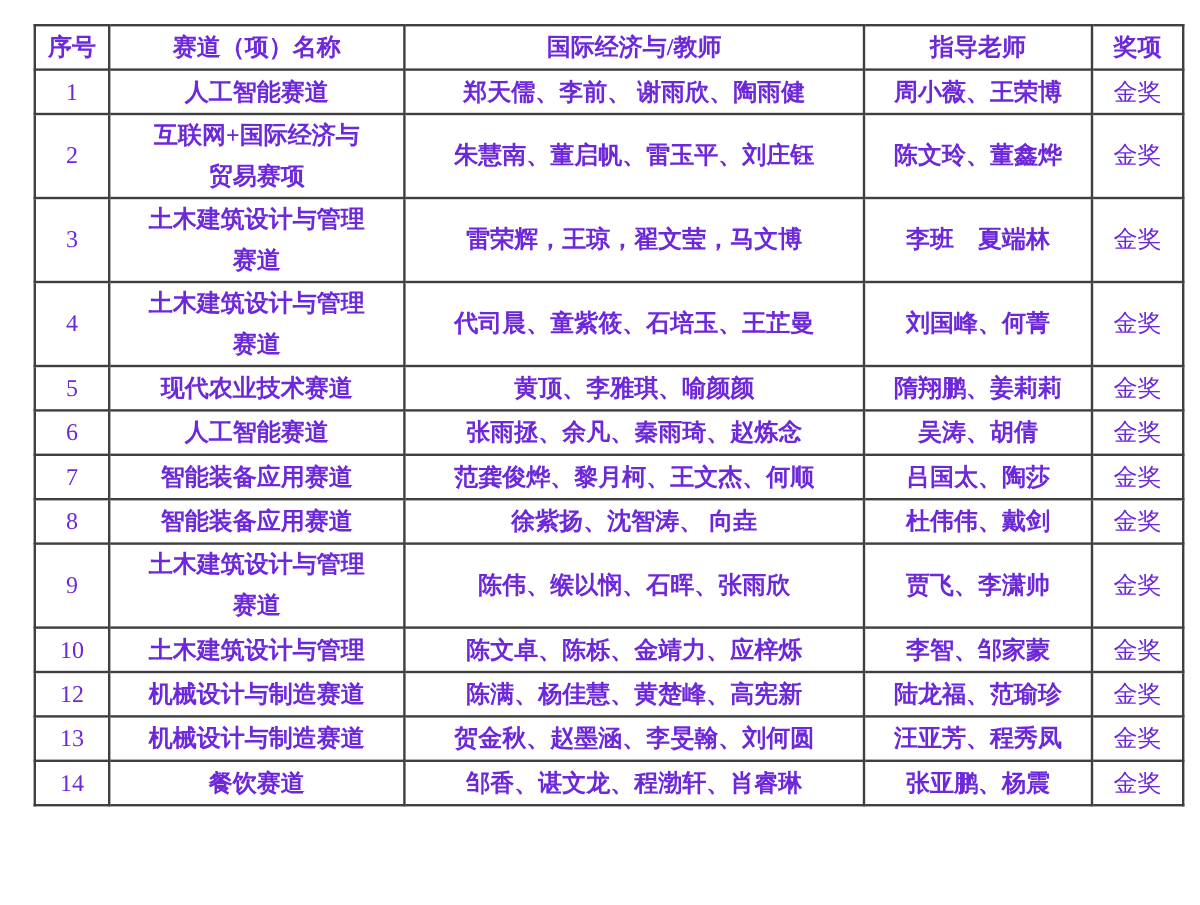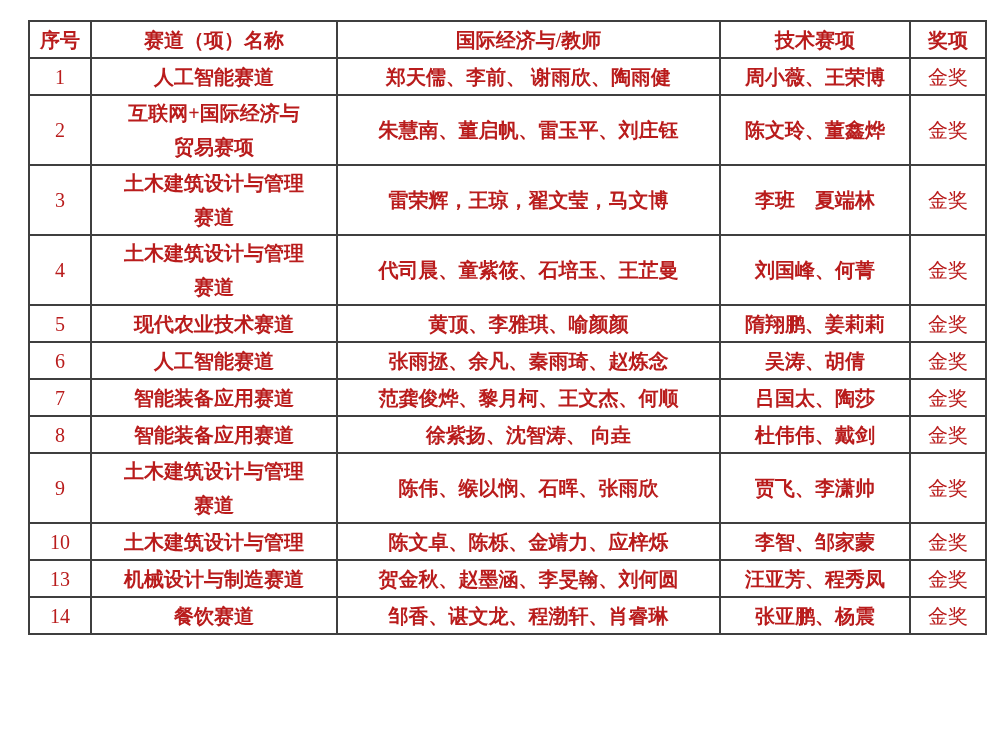--- a/index.html
+++ b/index.html
@@ -16,21 +16,21 @@
     height: 754px;
     background: #ffffff;
     box-sizing: border-box;
     padding-top: 20px;
   }
   table.awards {
     border-collapse: collapse;
     table-layout: fixed;
     width: 957px;
     margin-left: 28px;
-    color: #b91c1c;
+    color: #6d28d9;
     border-radius: 11px;
   }
   table.awards th,
   table.awards td {
     border: 2px solid #3f3f3f;
     text-align: center;
     vertical-align: middle;
     padding: 0 4px;
     font-size: 20px;
     line-height: 34px;
@@ -62,21 +62,21 @@
       <col class="c-track">
       <col class="c-students">
       <col class="c-teachers">
       <col class="c-award">
     </colgroup>
     <thead>
       <tr>
         <th>序号</th>
         <th>赛道（项）名称</th>
         <th>国际经济与/教师</th>
-        <th>技术赛项</th>
+        <th>指导老师</th>
         <th>奖项</th>
       </tr>
     </thead>
     <tbody>
         <tr>
     <td class="index-cell">1</td>
     <td class="track-cell">人工智能赛道</td>
     <td class="students-cell">郑天儒、李前、 谢雨欣、陶雨健</td>
     <td class="teachers-cell">周小薇、王荣博</td>
     <td class="award-cell">金奖</td>
@@ -142,20 +142,27 @@
     <td class="award-cell">金奖</td>
   </tr>
         <tr>
     <td class="index-cell">10</td>
     <td class="track-cell">土木建筑设计与管理</td>
     <td class="students-cell">陈文卓、陈栎、金靖力、应梓烁</td>
     <td class="teachers-cell">李智、邹家蒙</td>
     <td class="award-cell">金奖</td>
   </tr>
         <tr>
+    <td class="index-cell">12</td>
+    <td class="track-cell">机械设计与制造赛道</td>
+    <td class="students-cell">陈满、杨佳慧、黄楚峰、高宪新</td>
+    <td class="teachers-cell">陆龙福、范瑜珍</td>
+    <td class="award-cell">金奖</td>
+  </tr>
+        <tr>
     <td class="index-cell">13</td>
     <td class="track-cell">机械设计与制造赛道</td>
     <td class="students-cell">贺金秋、赵墨涵、李旻翰、刘何圆</td>
     <td class="teachers-cell">汪亚芳、程秀凤</td>
     <td class="award-cell">金奖</td>
   </tr>
         <tr>
     <td class="index-cell">14</td>
     <td class="track-cell">餐饮赛道</td>
     <td class="students-cell">邹香、谌文龙、程渤轩、肖睿琳</td>

